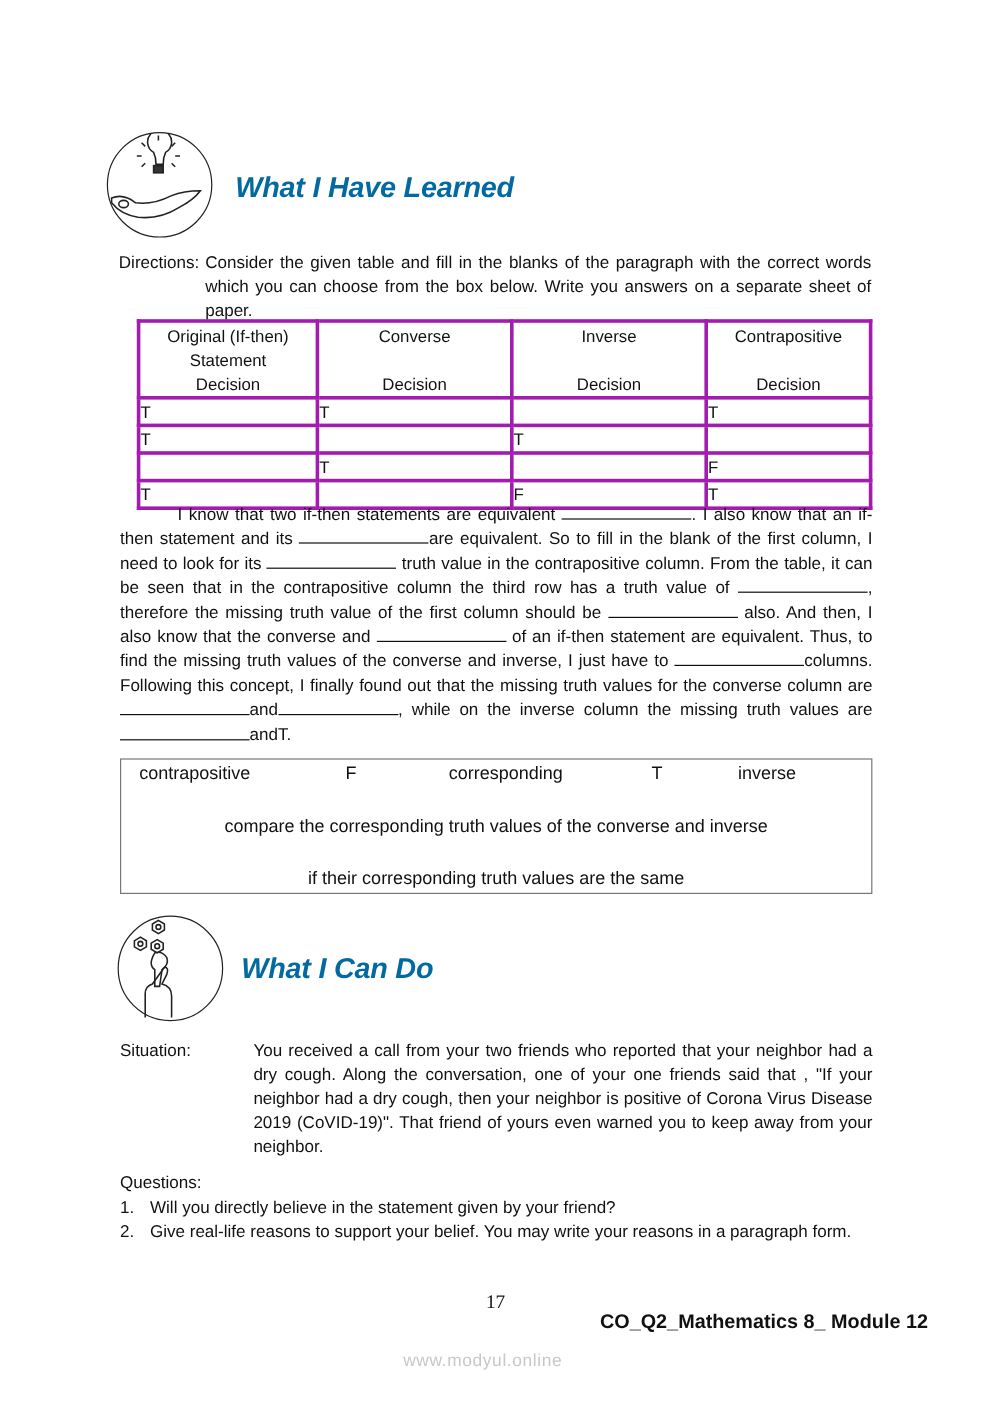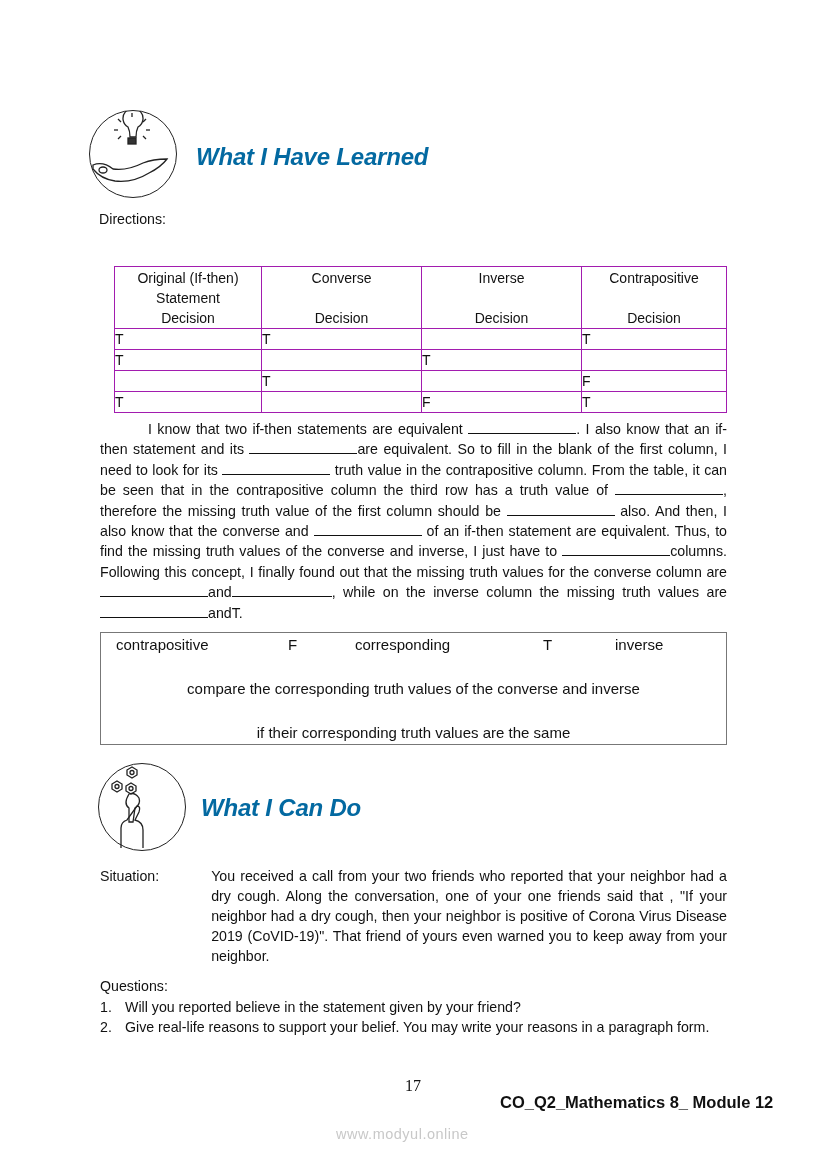--- a/index.html
+++ b/index.html
@@ -5,21 +5,21 @@
   html, body { margin:0; padding:0; background:#fff; }
   body { width:826px; height:1169px; position:relative; overflow:hidden;
          font-family:"Liberation Sans", sans-serif; color:#111; font-size:14.2px; }
   .abs { position:absolute; }
   .icon-circle { width:88px; height:88px; border:1.4px solid #222; border-radius:50%; box-sizing:border-box; background:#fff; }
   .heading { font-weight:bold; font-style:italic; font-size:24px; color:#0369a1; letter-spacing:-0.2px; }
   .hang { display:flex; line-height:20px; text-align:justify; }
   .hang .lbl { white-space:nowrap; }
   .hang .body { flex:1; }
   table.tv { border-collapse:collapse; position:absolute; left:114px; top:266px; width:613px; font-size:14px; }
-  table.tv th, table.tv td { border:1px solid #a21caf; font-weight:normal; padding:0; }
+  table.tv th, table.tv td { border:3px solid #a21caf; font-weight:normal; padding:0; }
   table.tv th { vertical-align:top; line-height:20px; padding-top:1px; height:58px; }
   table.tv th .top { display:block; }
   table.tv th .dec { display:block; }
   table.tv td { height:20px; line-height:20px; }
   .para { position:absolute; left:100px; top:419px; width:627px; line-height:20.4px; text-align:justify; }
   .blank { display:inline-block; border-bottom:1px solid #111; height:13px; vertical-align:baseline; }
   .wordbox { position:absolute; left:100px; top:632px; width:627px; height:113px; border:1px solid #777; box-sizing:border-box; font-size:15px; }
   .footer-code { font-weight:bold; font-size:16.5px; }
   .pg { font-family:"Liberation Serif", serif; font-size:16px; }
   .wm { color:#c8c8c8; font-size:14.5px; letter-spacing:0.5px; }
@@ -41,20 +41,21 @@
       <line x1="56" y1="28" x2="53" y2="25"></line>
       <path d="M3 54 q10 -4 20 4 q14 2 30 -6 q10 -4 24 -4 q-6 8 -18 14 q-16 10 -34 8 q-14 -2 -22 -12 z"></path>
       <ellipse cx="13" cy="59" rx="4" ry="3"></ellipse>
     </g>
   </svg>
 </div>
 <div class="abs heading" style="left:196px;top:143px;">What I Have Learned</div>
 
 <div class="abs hang" style="left:99px;top:209px;width:627px;">
   <span class="lbl">Directions:</span>
+  <span class="body" style="padding-left:5px;">Consider the given table and fill in the blanks of the paragraph with the correct words which you can choose from the box below. Write you answers on a separate sheet of paper.</span>
 </div>
 
 <table class="tv">
   <thead>
     <tr>
       <th style="width:146px;">
           <span class="top">Original (If-then) Statement</span>
           <span class="dec">Decision</span>
         </th>
       <th style="width:159px;">
@@ -97,21 +98,21 @@
       <td>T</td>
     </tr>
   </tbody>
 </table>
 
 <div class="para"><span style="display:inline-block;width:48px;"></span><span>I know that two if-then statements are equivalent </span><span class="blank" style="width:108px;"></span><span>. I also know that an if-then statement and its </span><span class="blank" style="width:108px;"></span><span>are equivalent. So to fill in the blank of the first column, I need to look for its </span><span class="blank" style="width:108px;"></span><span> truth value in the contrapositive column. From the table, it can be seen that in the contrapositive column the third row has a truth value of </span><span class="blank" style="width:108px;"></span><span>, therefore the missing truth value of the first column should be </span><span class="blank" style="width:108px;"></span><span> also.  And then, I also know that the converse and </span><span class="blank" style="width:108px;"></span><span> of an if-then statement are equivalent. Thus, to find the missing truth values of the converse and inverse, I just have to </span><span class="blank" style="width:108px;"></span><span>columns. Following this concept, I finally found out that the missing truth values for the converse column are </span><span class="blank" style="width:108px;"></span><span>and</span><span class="blank" style="width:100px;"></span><span>, while on the inverse column the missing truth values are </span><span class="blank" style="width:108px;"></span><span>andT.</span></div>
 
 <div class="wordbox">
   <span class="abs" style="left:15px;top:3px;">contrapositive</span>
   <span class="abs" style="left:187px;top:3px;">F</span>
-  <span class="abs" style="left:254px;top:3px;">corresponding</span>
+  <span class="abs" style="left:273px;top:3px;">corresponding</span>
   <span class="abs" style="left:442px;top:3px;">T</span>
   <span class="abs" style="left:514px;top:3px;">inverse</span>
   <div class="abs" style="left:0;right:0;top:47px;text-align:center;">compare the corresponding truth values of the converse and inverse</div>
   <div class="abs" style="left:0;right:0;top:91px;text-align:center;">if their corresponding truth values are the same</div>
 </div>
 
 <div class="abs icon-circle" style="left:98px;top:763px;">
   <svg width="86" height="86" viewBox="0 0 86 86">
     <g fill="none" stroke="#222" stroke-width="1.3">
       <polygon points="28,6 33,3 38,6 38,11 33,14 28,11"></polygon>
@@ -128,21 +129,21 @@
 <div class="abs heading" style="left:201px;top:794px;">What I Can Do</div>
 
 <div class="abs hang" style="left:100px;top:866px;width:627px;gap:48px;">
   <span class="lbl">Situation:</span>
   <span class="body" style="padding-left:4px;">You received a call from your two friends who reported that your neighbor had a dry cough. Along the conversation,  one of your one friends said that , "If your neighbor had a dry cough, then your neighbor is positive of Corona Virus Disease 2019 (CoVID-19)". That friend of yours even warned you to keep away from your neighbor.</span>
 </div>
 
 <div class="abs" style="left:100px;top:976px;line-height:20px;">Questions:</div>
 <div class="abs hang" style="left:100px;top:997px;width:627px;">
   <span class="lbl" style="width:25px;">1.</span>
-  <span class="body">Will you reported believe in the statement given by your friend?</span>
+  <span class="body">Will you directly believe in the statement given by your friend?</span>
 </div>
 <div class="abs hang" style="left:100px;top:1017px;width:627px;">
   <span class="lbl" style="width:25px;">2.</span>
   <span class="body">Give real-life reasons to support your belief. You may write your reasons in a paragraph form.</span>
 </div>
 
 <div class="abs pg" style="left:405px;top:1077px;">17</div>
 <div class="abs footer-code" style="left:500px;top:1093px;">CO_Q2_Mathematics 8_ Module 12</div>
 <div class="abs wm" style="left:336px;top:1126px;text-align:center;">www.modyul.online</div>
 

